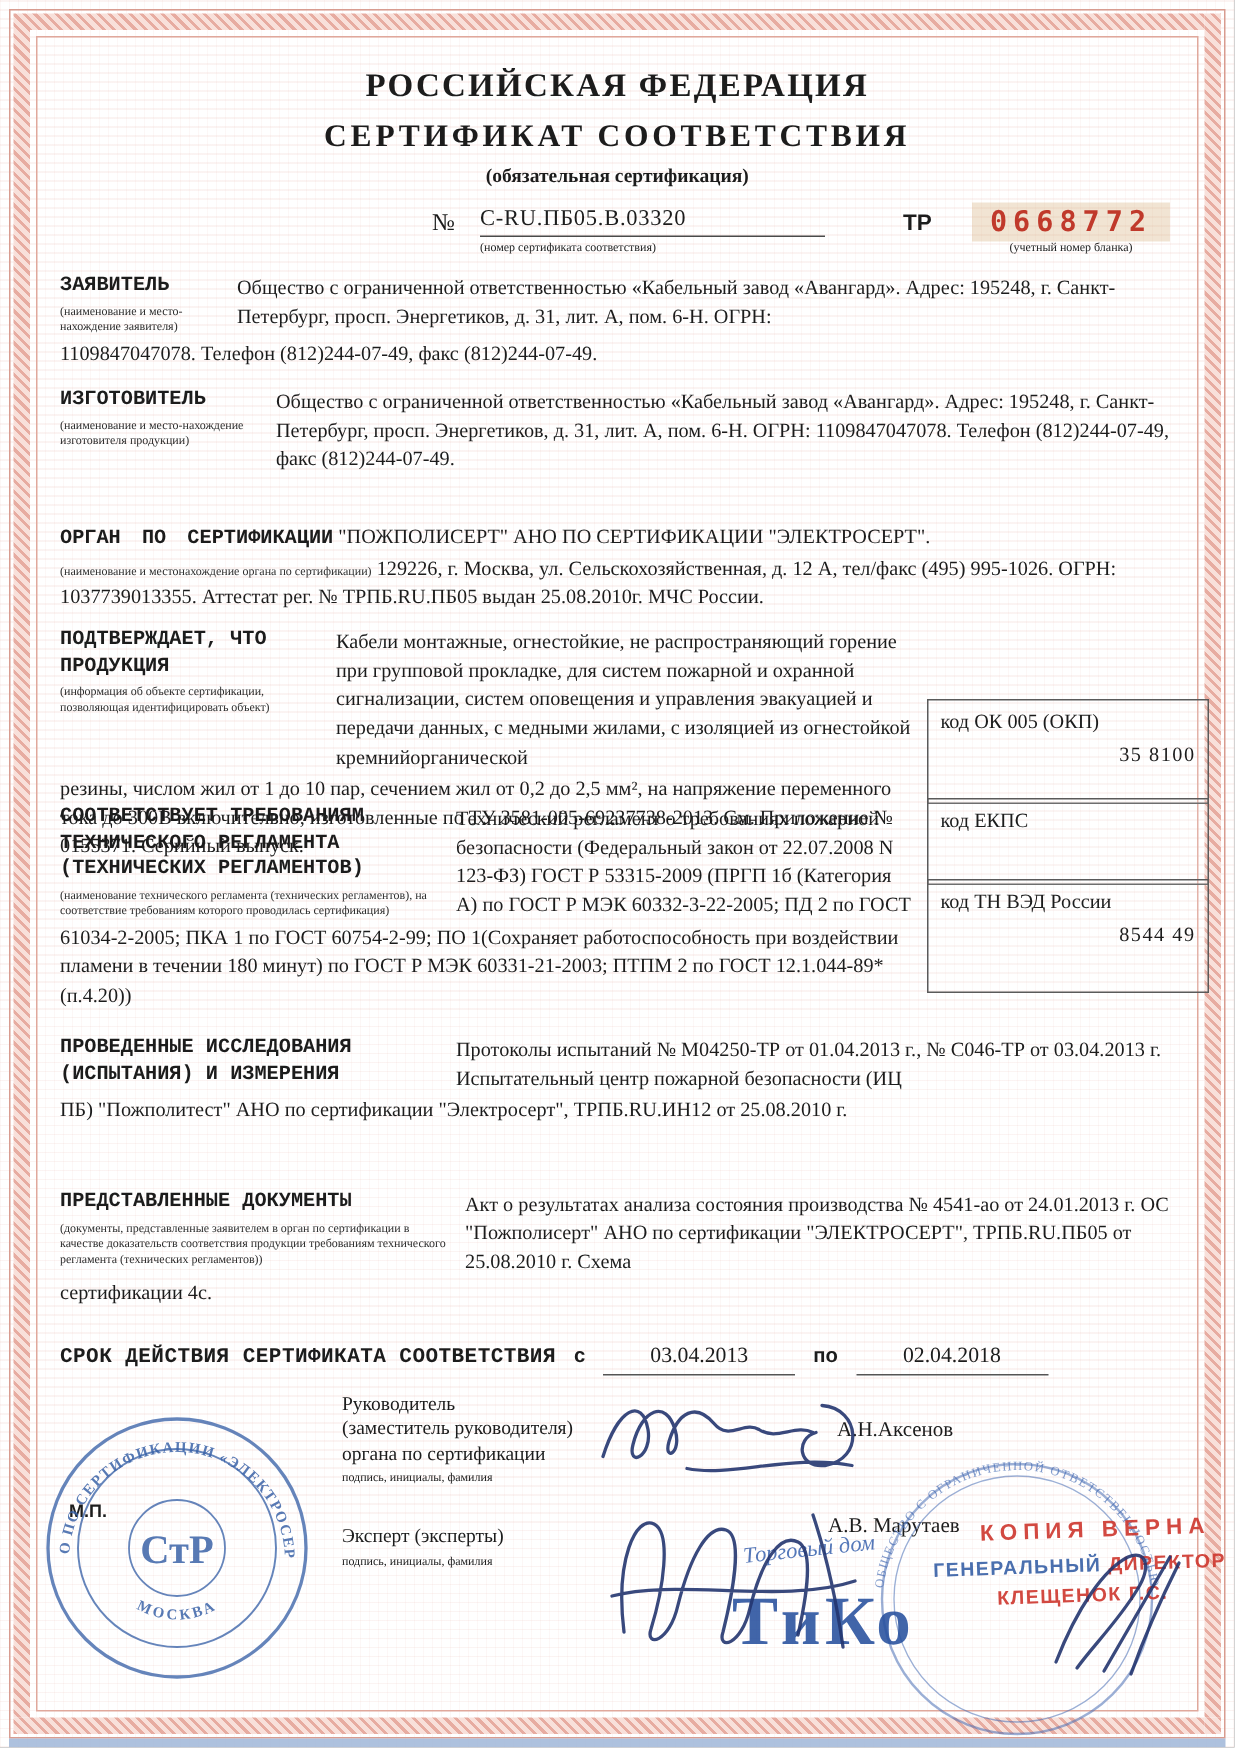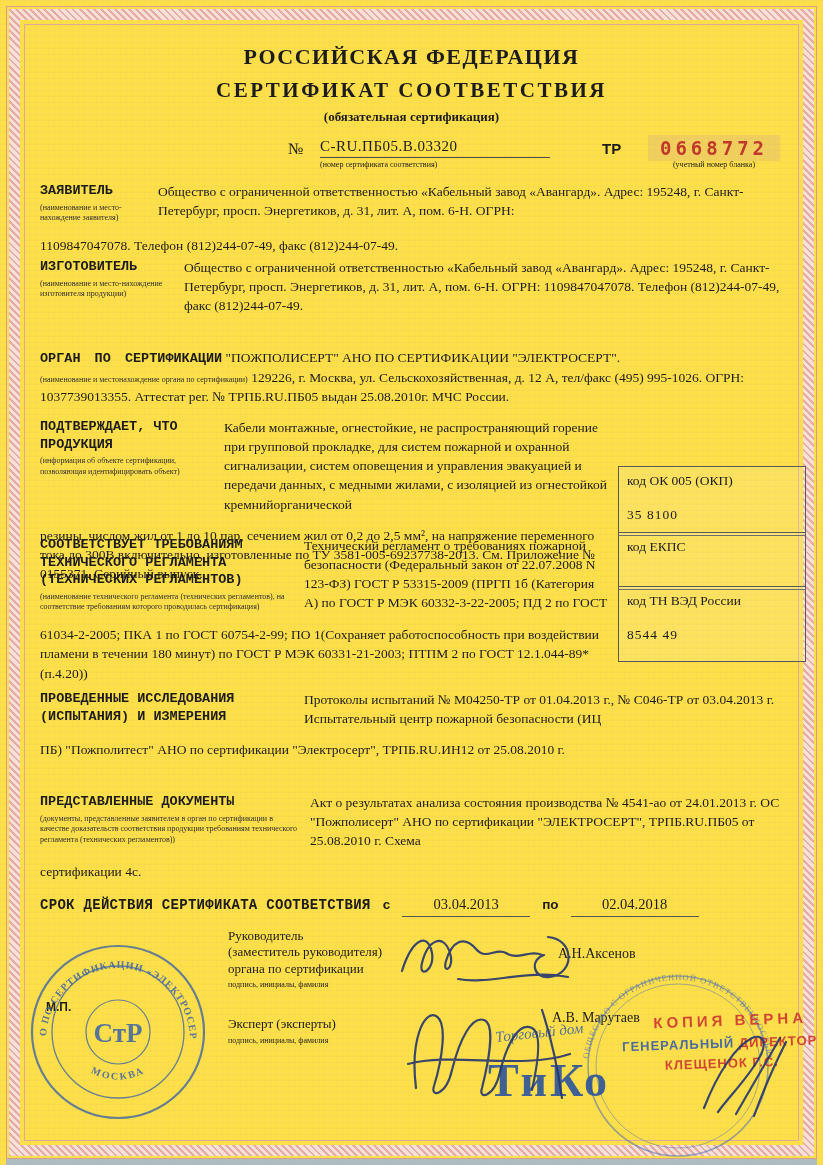--- a/index.html
+++ b/index.html
@@ -1,17 +1,17 @@
 <!DOCTYPE html>
 <html><head>
 <meta charset="utf-8">
 <style>
   html,body{margin:0;padding:0}
   body{background:#8a8a8a;font-family:"Liberation Serif",serif;color:#1c1c1c}
-  .page{position:relative;width:823px;height:1165px;margin:0 auto;background:#fde047;overflow:hidden}
+  .page{position:relative;width:823px;height:1165px;margin:0 auto;background:#ffffff;overflow:hidden}
   .texture{position:absolute;inset:0;pointer-events:none;background:
     repeating-linear-gradient(0deg, rgba(226,168,158,.13) 0 1px, transparent 1px 6px),
     repeating-linear-gradient(90deg, rgba(226,168,158,.09) 0 1px, transparent 1px 6px);}
   .frame-outer{position:absolute;inset:6px;border:1px solid #d89c90;pointer-events:none}
   .frame-band{position:absolute;inset:9px;border:11px solid transparent;pointer-events:none;
     border-image:repeating-linear-gradient(45deg,#e7aca1 0 2px,#f8e0da 2px 5px) 11}
   .frame-inner{position:absolute;inset:24px;border:1px solid #e0a89c;pointer-events:none}
   .scan-strip{position:absolute;left:6px;right:6px;bottom:0;height:6px;background:#9fb6d8;opacity:.85}
 
   .country{position:absolute;top:44px;left:0;right:0;text-align:center;font-size:22px;font-weight:bold;letter-spacing:1.5px}
@@ -27,25 +27,25 @@
   .blank-cap{position:absolute;left:648px;top:22px;width:132px;text-align:center;font-size:8px}
 
   .sec{position:absolute;left:40px;width:743px;z-index:1}
   .row{display:flex}
   .col{flex:none}
   .lbl{font-family:Liberation Mono, monospace;font-weight:bold;font-size:13.5px;line-height:1.3}
   .pre{white-space:pre-line}
   .cap{font-size:8px;line-height:1.35;color:#2e2e2e;margin-top:3px;padding-right:10px}
   .cap.inline{display:inline;margin:0;padding:0}
   .bdy{font-size:13.5px;line-height:1.42}
-  .cont{margin-top:12px}
+  .cont{margin-top:2px}
   p.bdy{margin:0}
 
   .codebox{position:absolute;left:618px;width:170px;border:1px solid #5a5a5a;padding:5px 8px;font-size:13.5px;line-height:1.3;z-index:1;background:rgba(255,255,255,.12)}
-  .codeval{text-align:left;margin-top:16px;letter-spacing:1px}
+  .codeval{text-align:right;margin-top:4px;letter-spacing:1px}
 
   .validity{position:absolute;left:40px;display:flex;align-items:baseline;gap:12px;z-index:1}
   .validity .lbl{font-size:14px;letter-spacing:.3px}
   .vword{font-weight:bold;font-size:13.5px;font-family:"Liberation Sans",sans-serif}
   .dateu{display:inline-block;width:128px;text-align:center;border-bottom:1px solid #555;padding-bottom:3px;font-size:14.5px}
 
   .sigrole{position:absolute;font-size:13px;line-height:1.25;z-index:1}
   .sigcap{position:absolute;font-size:8px;z-index:1}
   .signame{position:absolute;font-size:14px;z-index:1}
   .mp{position:absolute;font-weight:bold;font-size:12px;font-family:"Liberation Sans",sans-serif;z-index:1}

